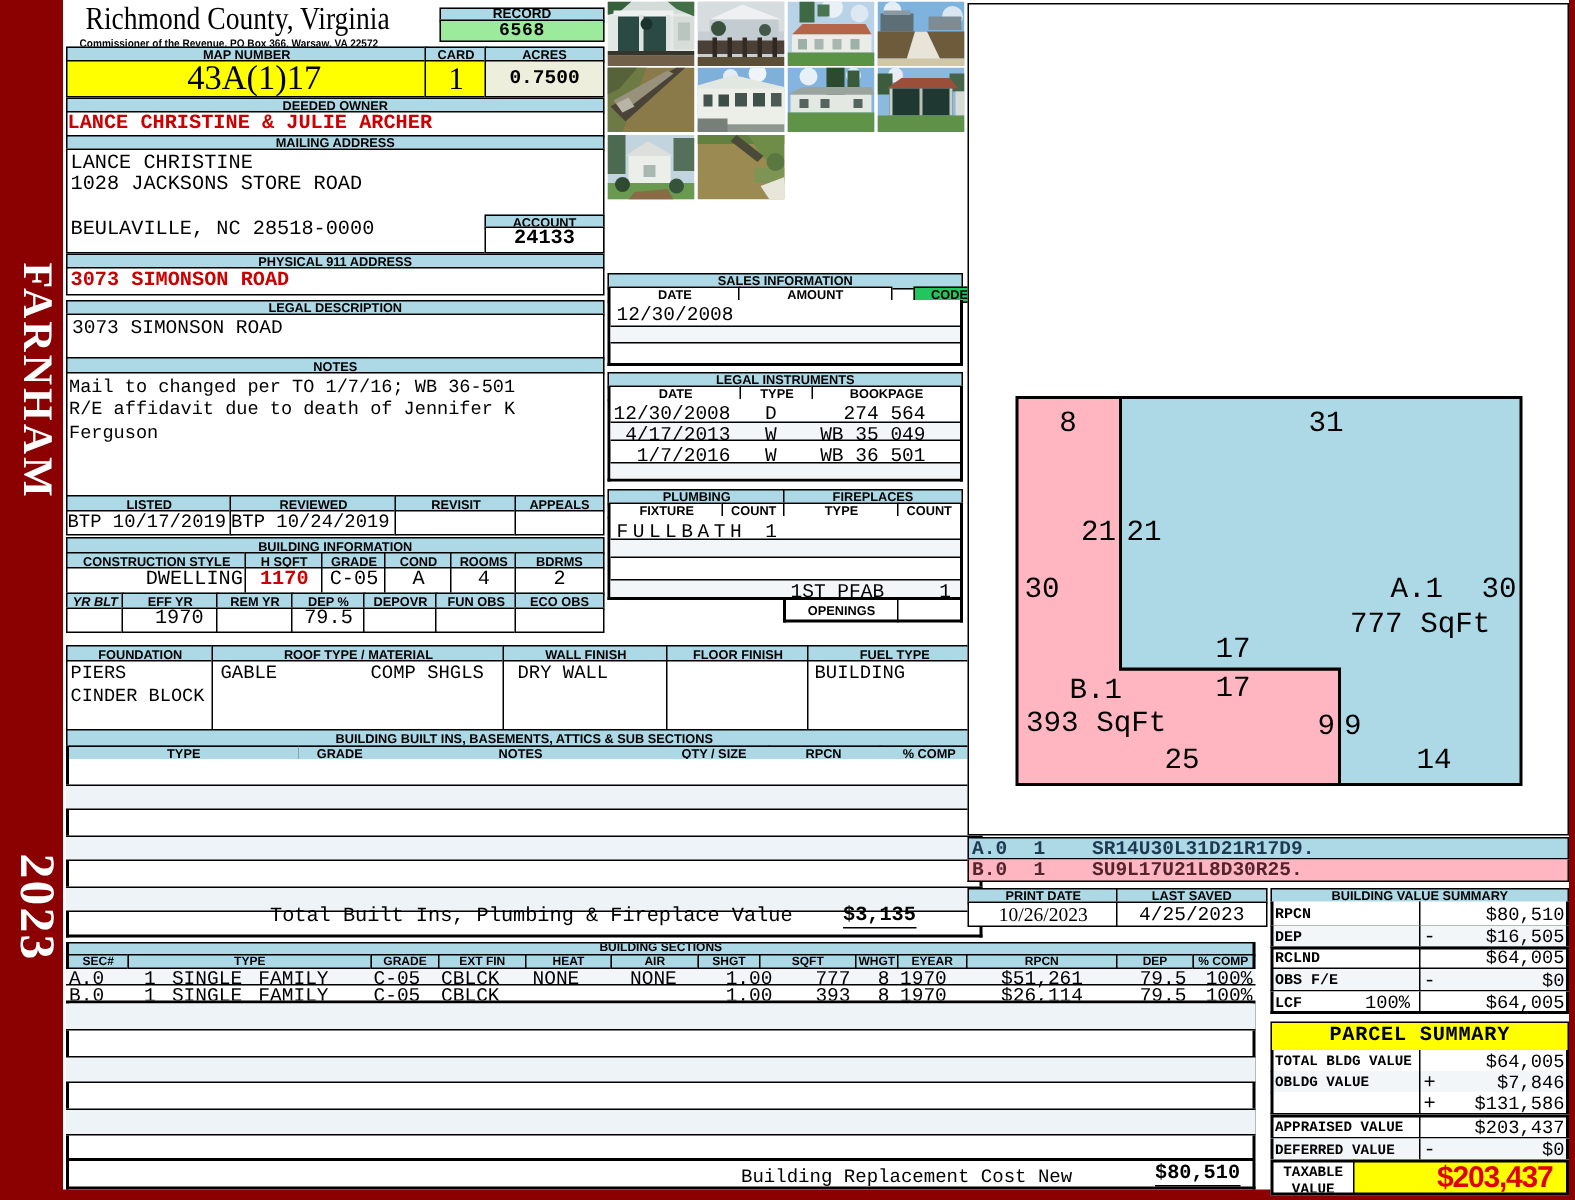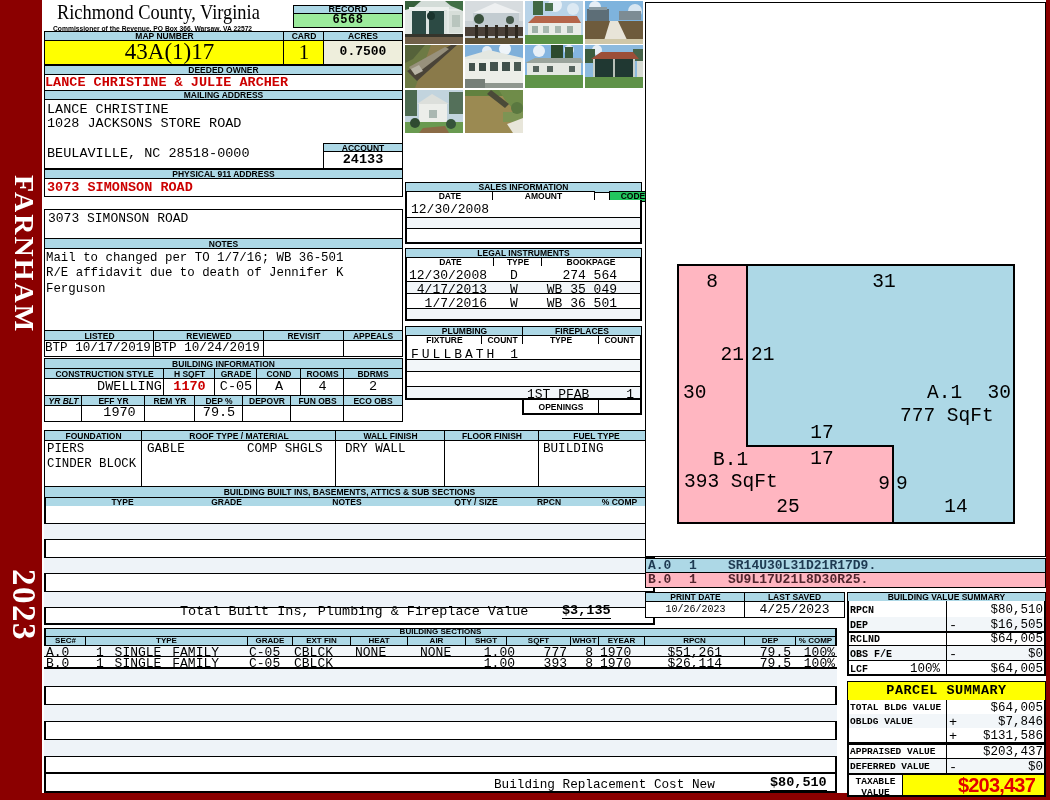--- a/index.html
+++ b/index.html
@@ -75,20 +75,21 @@
 <div class="hb" style="left:323px;top:143px;width:80px;height:10px;line-height:8px;">ACCOUNT</div>
 
 <div class="cell ctr b" style="left:323px;top:151px;width:80px;height:18px;font-size:13.5px;
   line-height:15px;">24133</div>
 
 <div class="hb" style="left:44px;top:169px;width:359px;height:11px;line-height:9px;">PHYSICAL 911 ADDRESS</div>
 
 <div class="cell b red" style="left:44px;top:178px;width:359px;height:19px;font-size:13.5px;
   line-height:17px;padding-left:2px;">3073 SIMONSON ROAD</div>
 
+<div class="hb" style="left:44px;top:200px;width:359px;height:11px;line-height:9px;">LEGAL DESCRIPTION</div>
 
 <div class="cell" style="left:44px;top:209px;width:359px;height:31px;"></div>
 <div class="abs mono" style="left:48px;top:211px;font-size:13px;">3073 SIMONSON ROAD</div>
 
 <div class="hb" style="left:44px;top:238px;width:359px;height:12px;line-height:10px;">NOTES</div>
 
 <div class="cell" style="left:44px;top:248px;width:359px;height:83px;"></div>
 <div class="abs mono" style="left:46px;top:251px;font-size:12.4px;line-height:15.3px;">Mail to changed per TO 1/7/16; WB 36-501<br>R/E affidavit due to death of Jennifer K<br>Ferguson</div>
 
 <div class="hb" style="left:44px;top:330px;width:111px;height:12px;line-height:10px;">LISTED</div>
@@ -464,21 +465,21 @@
   font-size:13px;font-weight:bold;color:#52252e;line-height:13px;">
   <span style="position:absolute;left:2px;">B.0</span>
       <span style="position:absolute;left:43px;">1</span>
   <span style="position:absolute;left:82px;">SU9L17U21L8D30R25.</span>
     </div>
 
 <div class="hb" style="left:645px;top:592px;width:101px;height:11px;line-height:9px;">PRINT DATE</div>
 
 <div class="hb" style="left:744px;top:592px;width:101px;height:11px;line-height:9px;">LAST SAVED</div>
 
-<div class="cell ctr" style="left:645px;top:601px;width:101px;height:17px;font-size:10px;line-height:15px;">10/26/2023</div>
+<div class="cell ctr" style="left:645px;top:601px;width:101px;height:17px;font-size:13px;line-height:15px;font-family:Liberation Serif, serif;">10/26/2023</div>
 
 <div class="cell ctr" style="left:744px;top:601px;width:101px;height:17px;font-size:13px;line-height:15px;">4/25/2023</div>
 
 <div class="hb" style="left:847px;top:592px;width:199px;height:11px;line-height:9px;">BUILDING VALUE SUMMARY</div>
 
 <div class="cell" style="left:847px;top:601px;width:100px;height:17px;border-width:0 1px 1px 2px;"></div>
 <div class="cell" style="left:946px;top:601px;width:100px;height:17px;border-width:0 2px 1px 1px;"></div>
 <div class="abs mono b" style="left:850px;top:605px;font-size:10px;">RPCN</div>
 <div class="abs mono" style="left:955px;top:603px;width:88px;text-align:right;font-size:12.5px;">$80,510</div>
 

